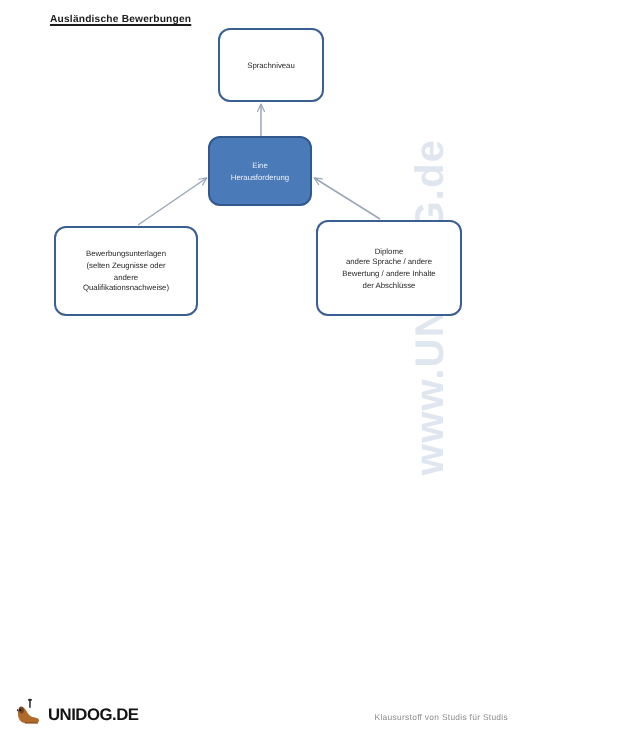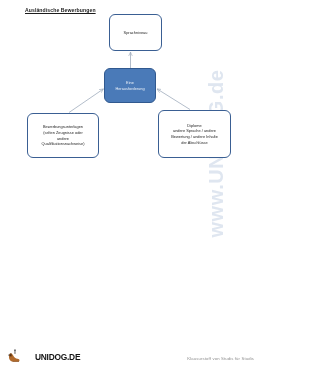--- a/index.html
+++ b/index.html
@@ -100,21 +100,21 @@
     overflow: visible;
   }
 
   
   #footer-logo {
     position: absolute;
     left: 8px;
     bottom: 8px;
     display: flex;
     align-items: flex-end;
-    gap: 14px;
+    gap: 3px;
   }
   #logo-mascot {
     width: 13px;
     height: 14px;
     display: block;
   }
   #logo-wordmark {
     font-size: 8.4px;
     font-weight: bold;
     color: #141414;

